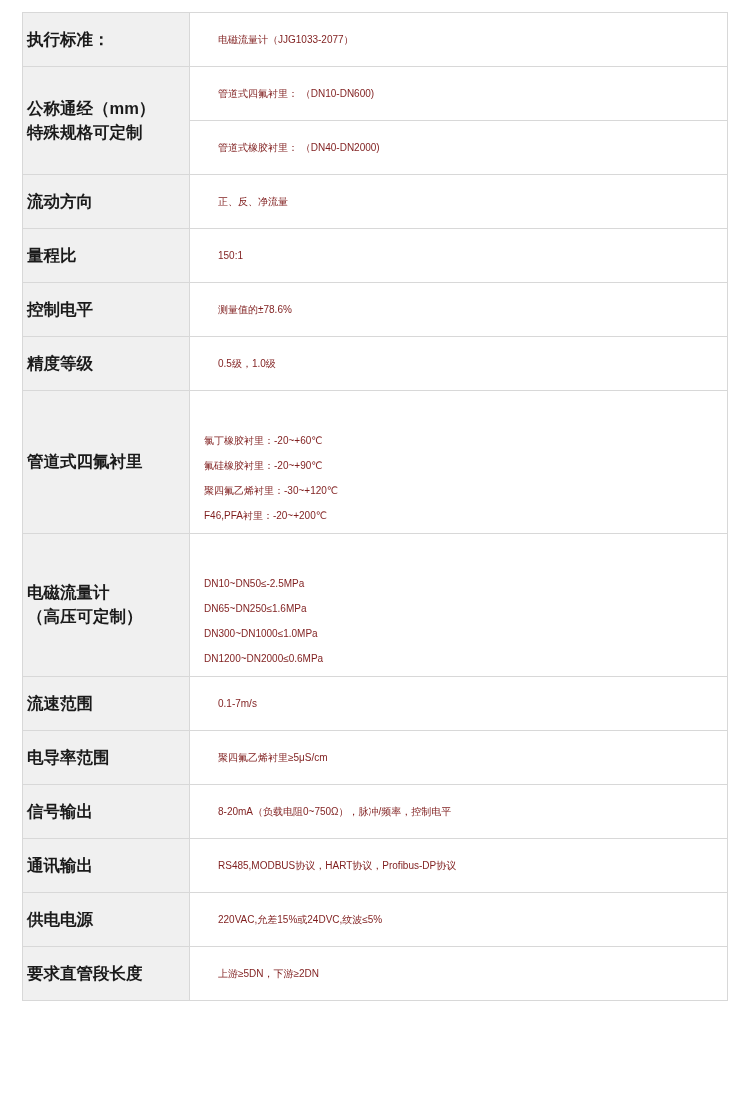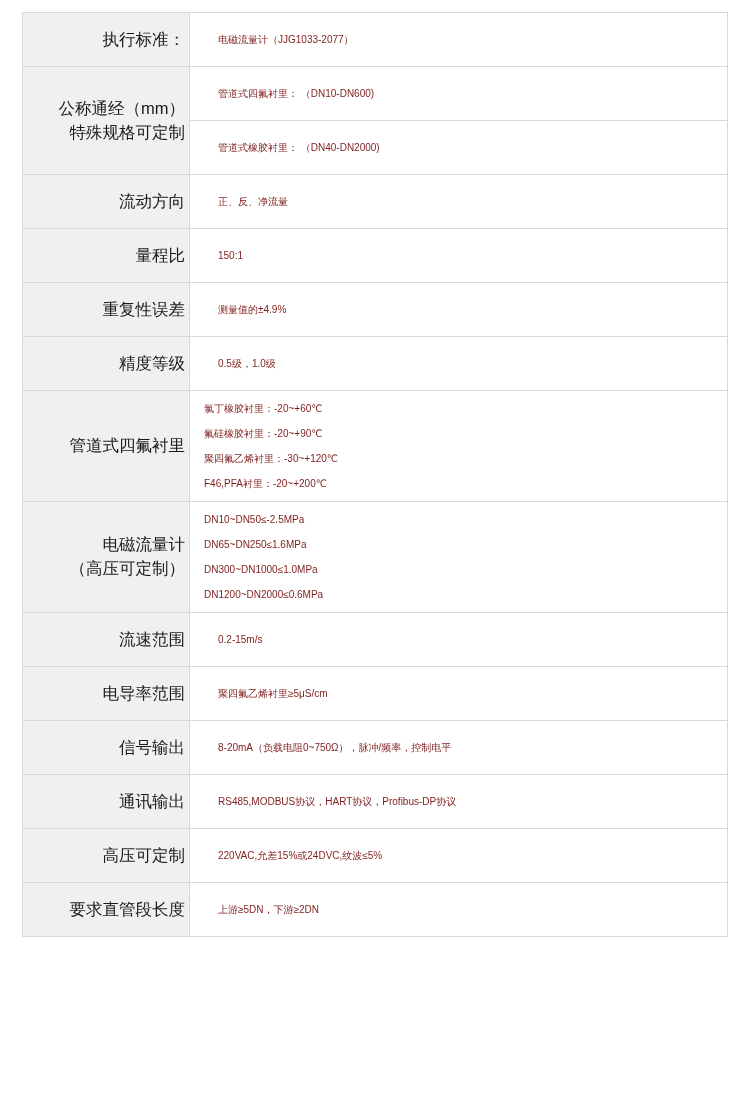--- a/index.html
+++ b/index.html
@@ -21,38 +21,38 @@
     table-layout: fixed;
   }
   .spec-table td {
     border: 1px solid #d8d8d8;
     padding: 0;
     vertical-align: middle;
   }
   td.label {
     width: 158px;
     background: #f0f0f0;
-    text-align: right;
+    text-align: left;
     font-size: 16.5px;
-    font-weight: normal;
+    font-weight: bold;
     color: #1a1a1a;
     line-height: 1.45;
     padding: 6px 4px;
   }
   td.value {
     background: #ffffff;
     font-size: 10px;
     color: #7f1d1d;
     padding: 8px 0 8px 14px;
     line-height: 1.5;
   }
   .lines > div {
     padding: 5px 0;
   }
-  .lines > div:first-child { padding-top: 2px; }
+  .lines > div:first-child { padding-top: 2px; margin-top: 32px; }
   .lines > div:last-child { padding-bottom: 2px; }
   .label .l2 { display: block; }
   .single {
     padding: 11px 0 11px 14px;
   }
   .tall-label {
     line-height: 1.5;
   }
 </style>
 </head>
@@ -91,23 +91,23 @@
     </tr>
 
     <tr>
       <td class="label">量程比</td>
       <td class="value">
         <div class="single">150:1</div>
       </td>
     </tr>
 
     <tr>
-      <td class="label">重复性误差</td>
+      <td class="label">控制电平</td>
       <td class="value">
-        <div class="single">测量值的±4.9%</div>
+        <div class="single">测量值的±78.6%</div>
       </td>
     </tr>
 
     <tr>
       <td class="label">精度等级</td>
       <td class="value">
         <div class="single">0.5级，1.0级</div>
       </td>
     </tr>
 
@@ -134,21 +134,21 @@
           <div>DN65~DN250≤1.6MPa</div>
           <div>DN300~DN1000≤1.0MPa</div>
           <div>DN1200~DN2000≤0.6MPa</div>
         </div>
       </td>
     </tr>
 
     <tr>
       <td class="label">流速范围</td>
       <td class="value">
-        <div class="single">0.2-15m/s</div>
+        <div class="single">0.1-7m/s</div>
       </td>
     </tr>
 
     <tr>
       <td class="label">电导率范围</td>
       <td class="value">
         <div class="single">聚四氟乙烯衬里≥5μS/cm</div>
       </td>
     </tr>
 
@@ -160,21 +160,21 @@
     </tr>
 
     <tr>
       <td class="label">通讯输出</td>
       <td class="value">
         <div class="single">RS485,MODBUS协议，HART协议，Profibus-DP协议</div>
       </td>
     </tr>
 
     <tr>
-      <td class="label">高压可定制</td>
+      <td class="label">供电电源</td>
       <td class="value">
         <div class="single">220VAC,允差15%或24DVC,纹波≤5%</div>
       </td>
     </tr>
 
     <tr>
       <td class="label">要求直管段长度</td>
       <td class="value">
         <div class="single">上游≥5DN，下游≥2DN</div>
       </td>

